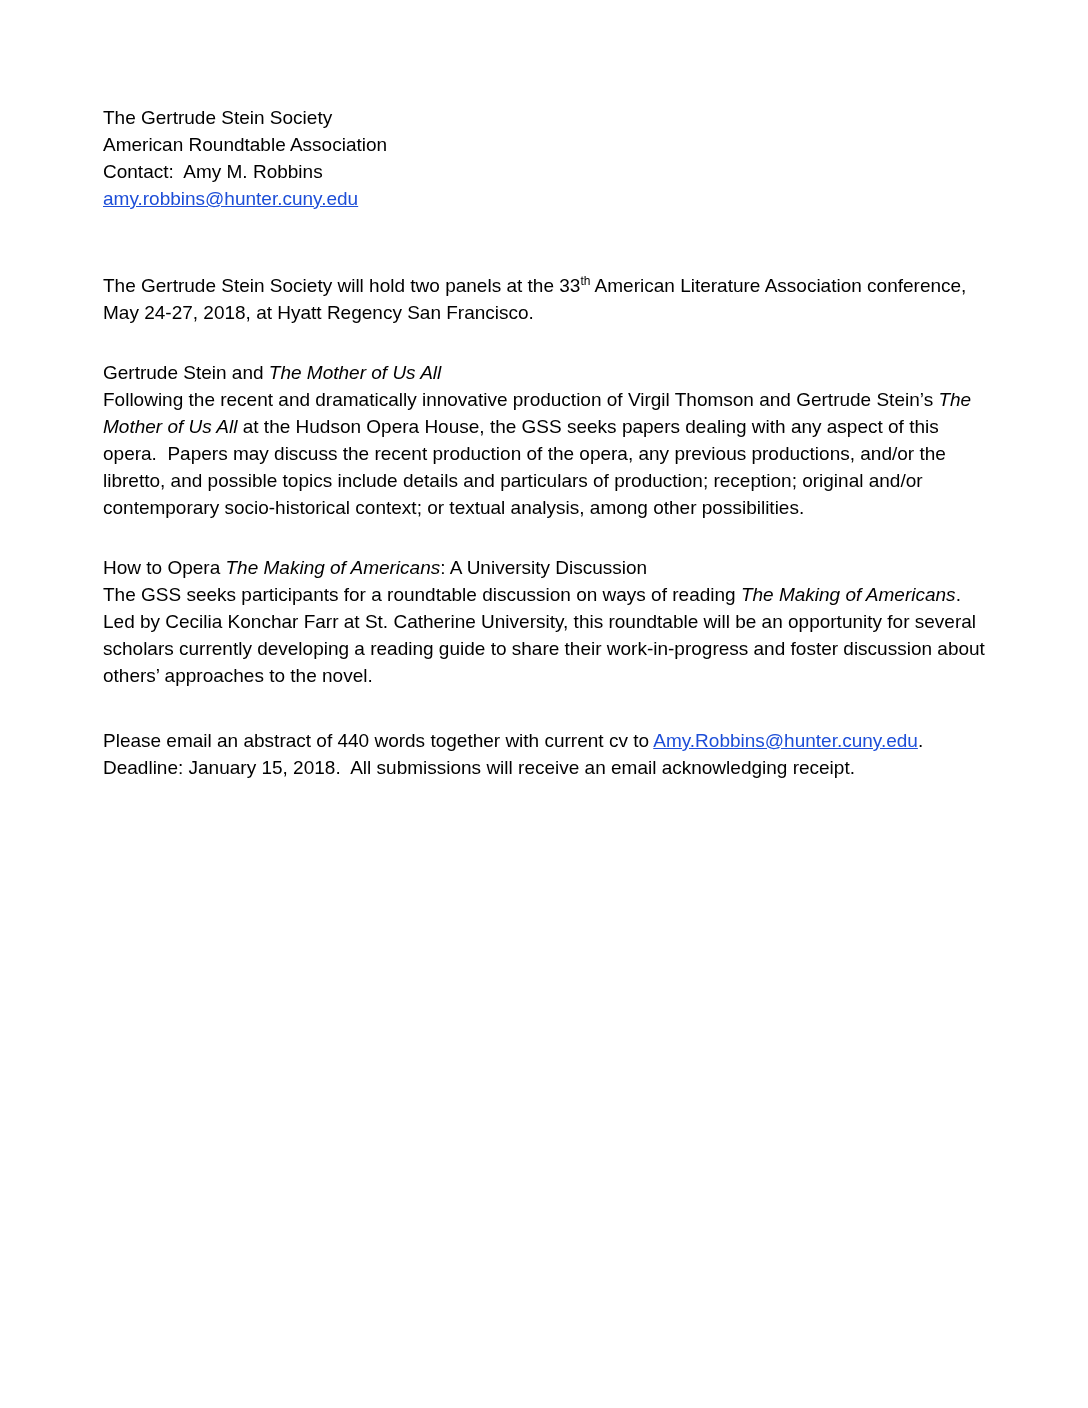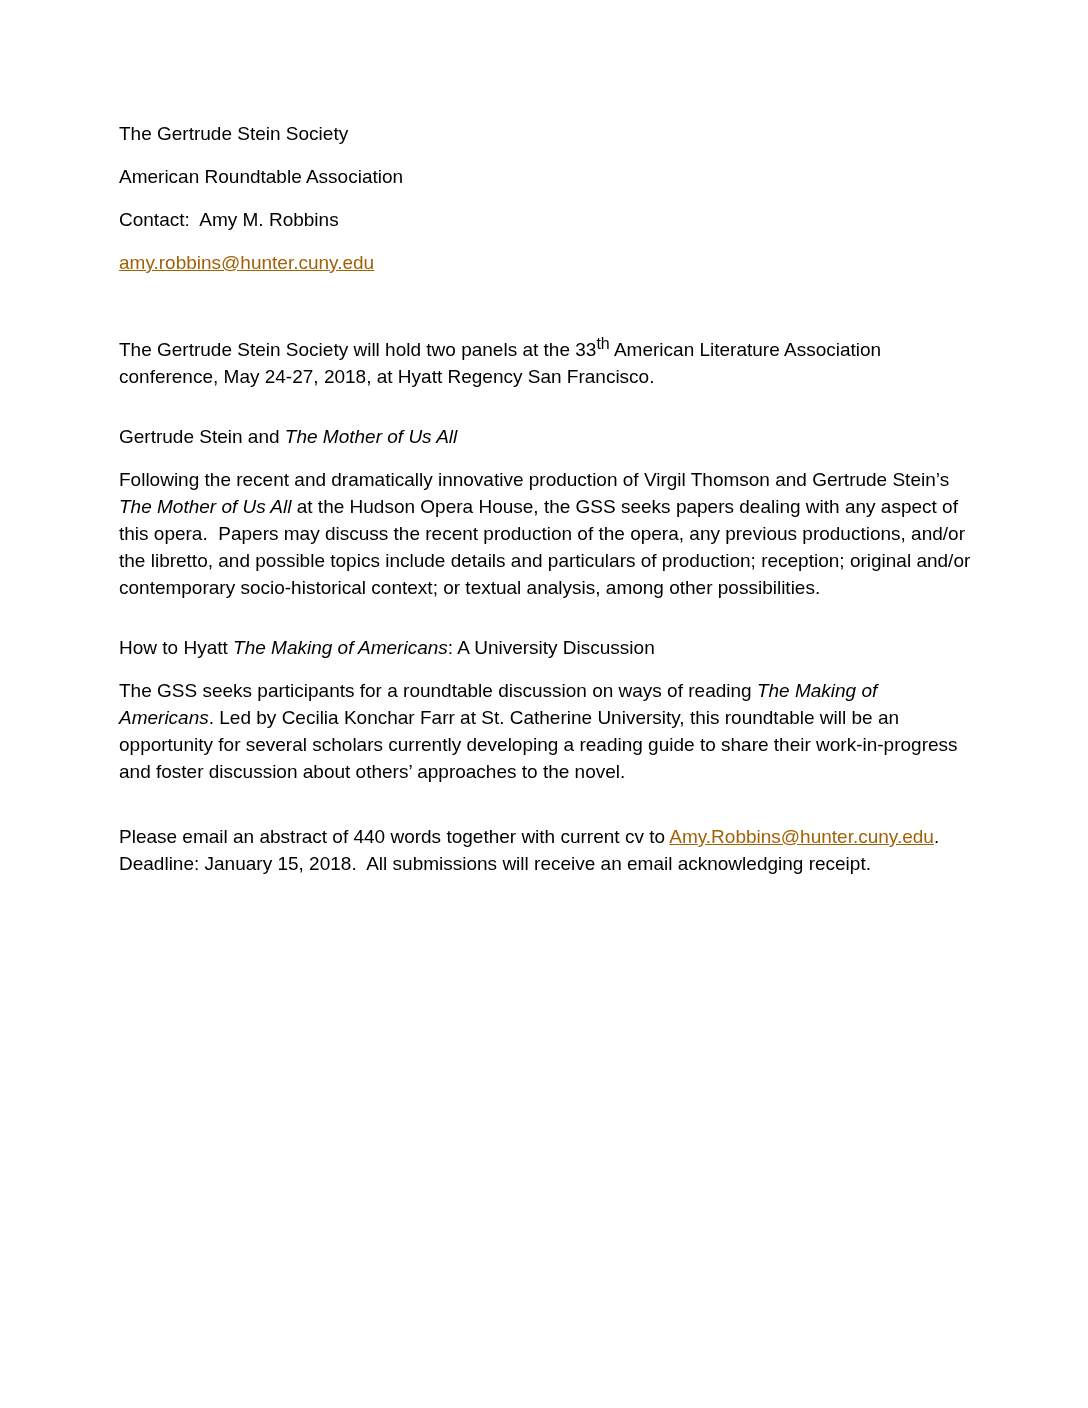--- a/index.html
+++ b/index.html
@@ -24,39 +24,39 @@
   }
   .content {
     position: absolute;
     left: 103px;
     top: 104px;
     width: 886px;
     font-size: 19px;
     line-height: 27px;
   }
   .content p, .content h2, .content .hline {
-    margin: 16px;
+    margin: 0;
     padding: 0;
     font-size: 19px;
     line-height: 27px;
     font-weight: normal;
     white-space: pre-wrap;
   }
   .intro       { margin-top: 60px !important; }
   .sec-head    { margin-top: 33px !important; }
   .closing     { margin-top: 38px !important; }
   a.link {
-    color: #a16207;
+    color: #1d4ed8;
     text-decoration: underline;
     cursor: pointer;
     text-align: center;
   }
   em { font-style: italic; }
   sup {
-    font-size: 16px;
+    font-size: 12px;
     line-height: 0;
     vertical-align: super;
   }
 </style>
 </head>
 <body>
 
 <div class="page">
   <div class="content">
 
@@ -66,20 +66,20 @@
       <div class="hline">Contact:  Amy M. Robbins</div>
       <div class="hline"><a class="link" href="#">amy.robbins@hunter.cuny.edu</a></div>
     </div>
 
     <p class="intro"><span>The Gertrude Stein Society will hold two panels at the 33</span><sup>th</sup><span> American Literature Association conference, May 24-27, 2018, at Hyatt Regency San Francisco.</span></p>
 
     <h2 class="sec-head"><span>Gertrude Stein and </span><em>The Mother of Us All</em></h2>
 
     <p><span>Following the recent and dramatically innovative production of Virgil Thomson and Gertrude Stein’s </span><em>The Mother of Us All</em><span> at the Hudson Opera House, the GSS seeks papers dealing with any aspect of this opera.  Papers may discuss the recent production of the opera, any previous productions, and/or the libretto, and possible topics include details and particulars of production; reception; original and/or contemporary socio-historical context; or textual analysis, among other possibilities.</span></p>
 
-    <h2 class="sec-head"><span>How to Hyatt </span><em>The Making of Americans</em><span>: A University Discussion</span></h2>
+    <h2 class="sec-head"><span>How to Opera </span><em>The Making of Americans</em><span>: A University Discussion</span></h2>
 
     <p><span>The GSS seeks participants for a roundtable discussion on ways of reading </span><em>The Making of Americans</em><span>. Led by Cecilia Konchar Farr at St. Catherine University, this roundtable will be an opportunity for several scholars currently developing a reading guide to share their work-in-progress and foster discussion about others’ approaches to the novel.</span></p>
 
     <p class="closing"><span>Please email an abstract of 440 words together with current cv to </span><a class="link" href="#">Amy.Robbins@hunter.cuny.edu</a><span>. Deadline: January 15, 2018.  All submissions will receive an email acknowledging receipt.</span></p>
 
   </div>
 </div>
 
 </body></html>

